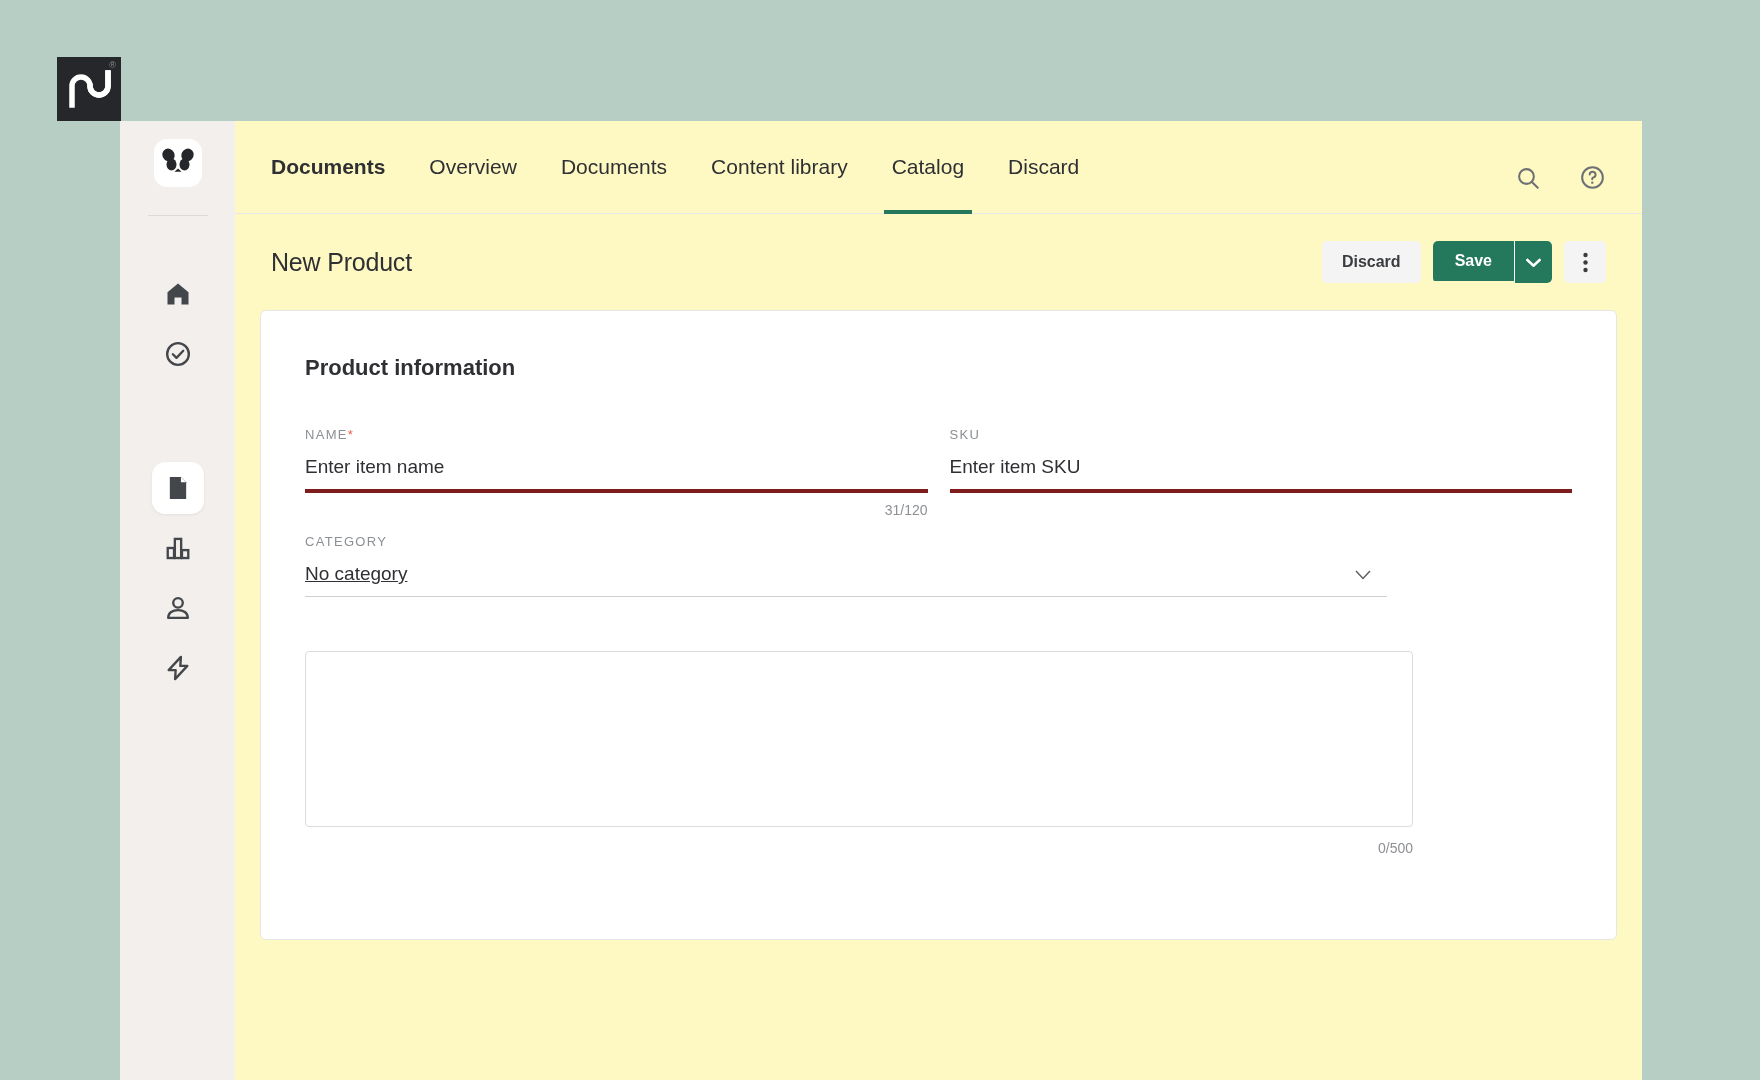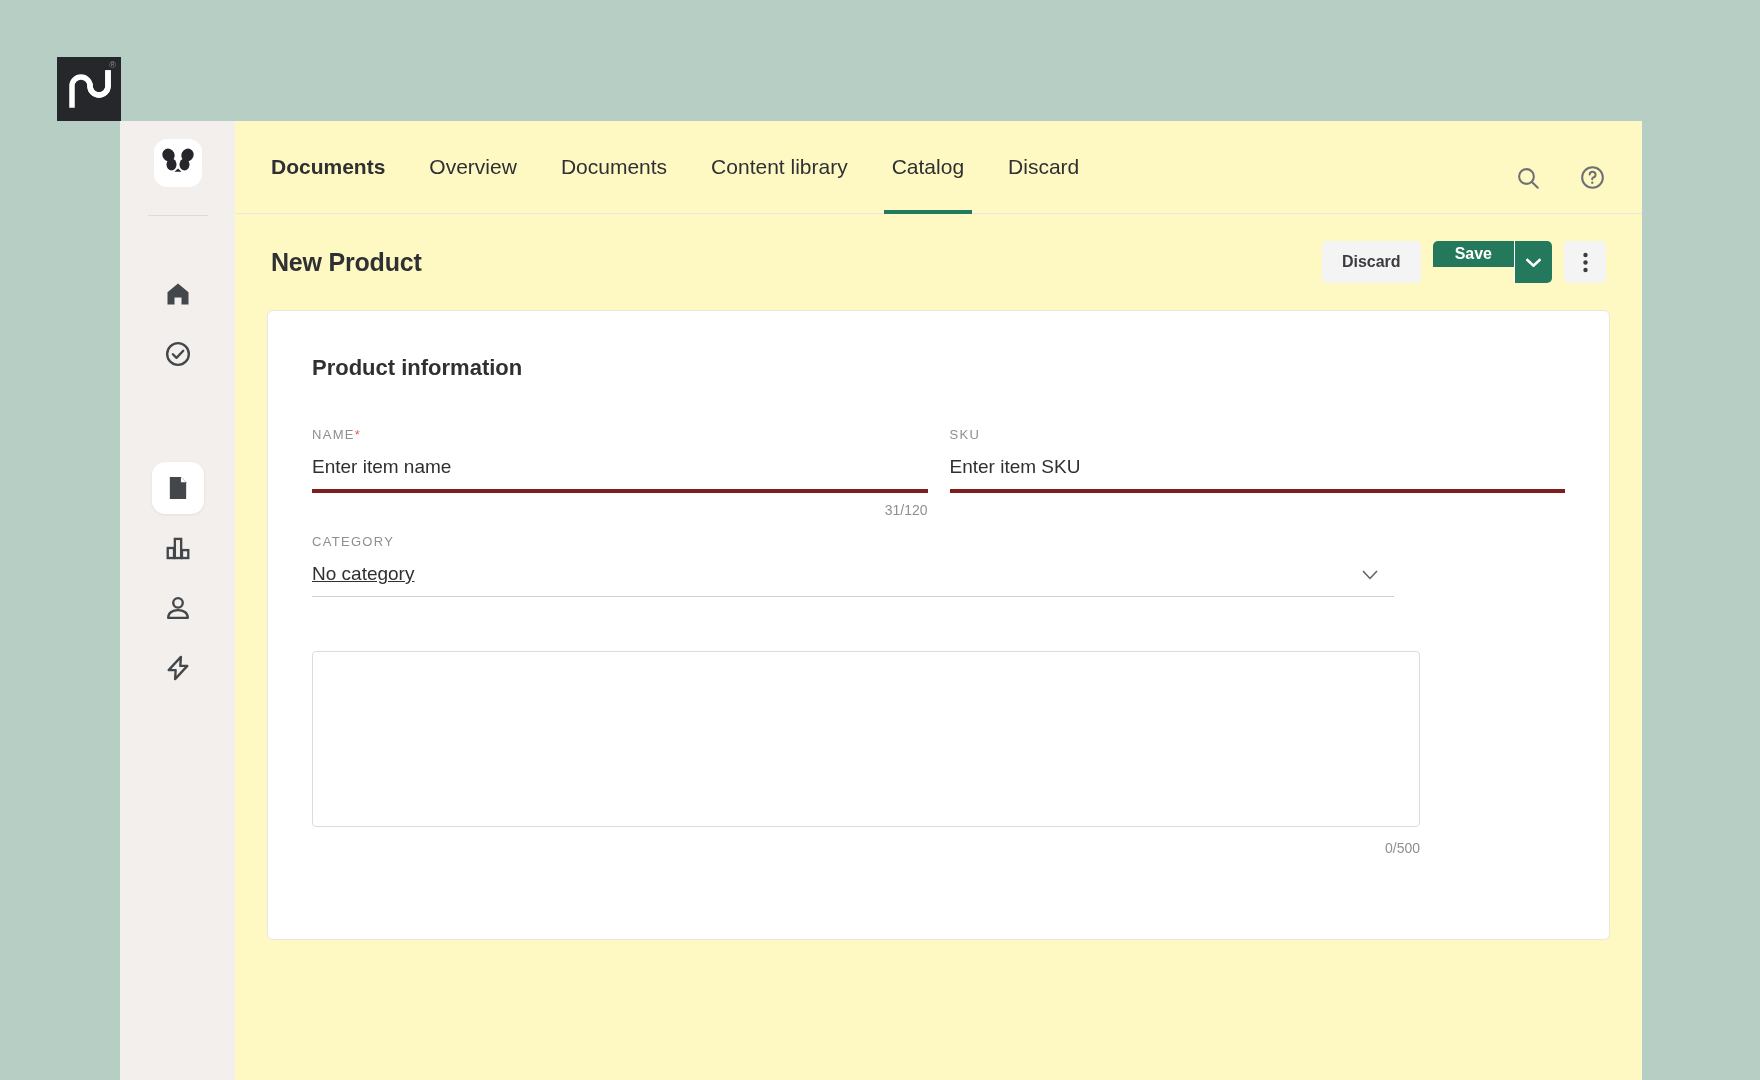--- a/index.html
+++ b/index.html
@@ -158,21 +158,21 @@
   
   .page-header {
     display: flex;
     align-items: center;
     padding: 0 36px;
     height: 96px;
     flex: 0 0 96px;
   }
   .page-title {
     font-size: 25px;
-    font-weight: bold;
+    font-weight: normal;
     color: #2f3033;
     letter-spacing: -.2px;
   }
   .header-actions {
     margin-left: auto;
     display: flex;
     align-items: center;
     gap: 12px;
   }
   .btn-discard {
@@ -184,21 +184,21 @@
     font-size: 16px;
     font-weight: bold;
     color: #3a3c3f;
     font-family: inherit;
     cursor: pointer;
   }
   .save-group { display: flex; border-radius: 5px; overflow: hidden; }
   .btn-save {
     background: #24795c;
     border: none;
-    height: 26px;
+    height: 40px;
     padding: 0 22px;
     font-size: 16px;
     font-weight: bold;
     color: #ffffff;
     font-family: inherit;
     cursor: pointer;
   }
   .btn-save-caret {
     background: #24795c;
     border: none;
@@ -218,21 +218,21 @@
     width: 42px;
     display: flex;
     align-items: center;
     justify-content: center;
     cursor: pointer;
     color: #3a3c3f;
   }
 
   
   .content-area {
-    padding: 0 32px;
+    padding: 0 25px;
     flex: 1 1 auto;
     min-height: 0;
   }
   .card {
     border: 1px solid #e6e6e6;
     border-radius: 6px;
     padding: 44px 44px 40px 44px;
     background: #fff;
     height: 630px;
   }

